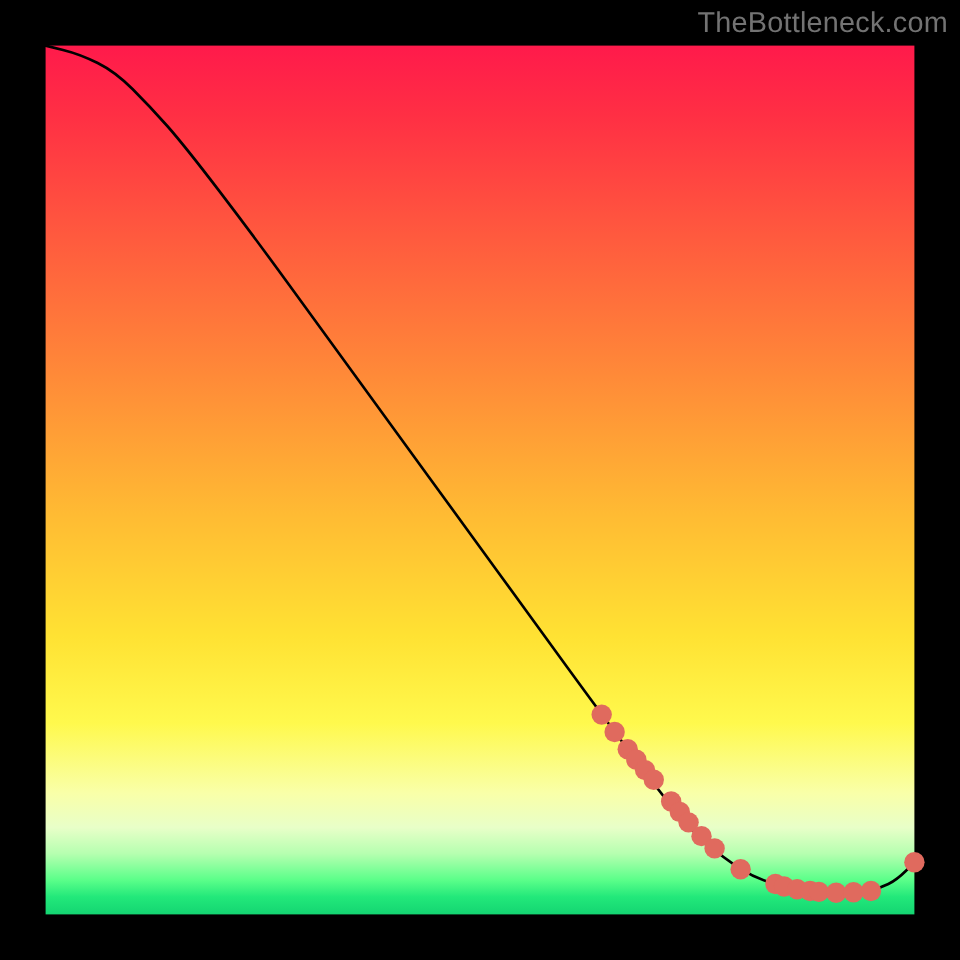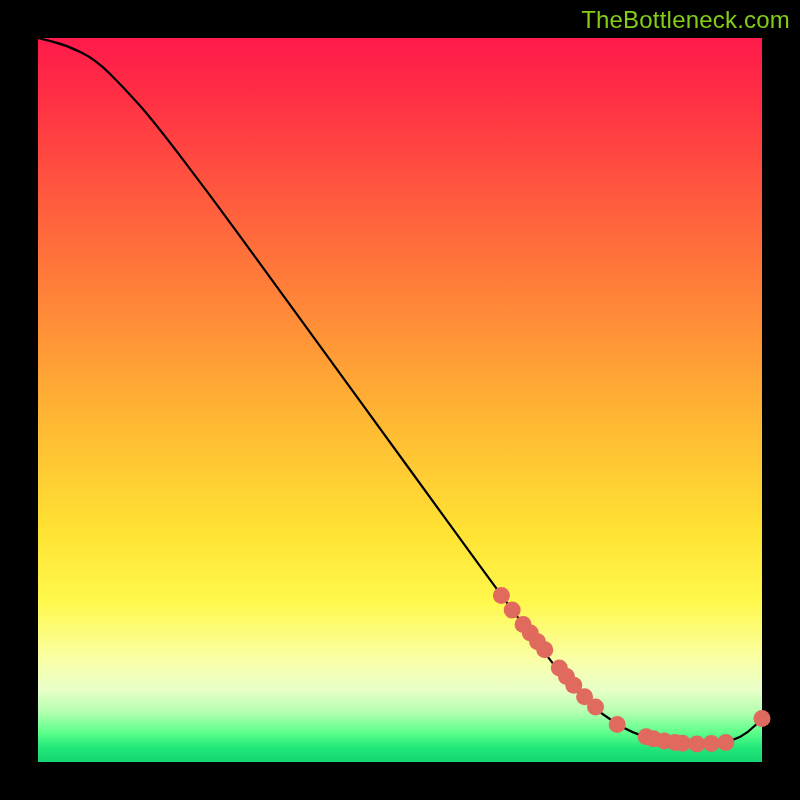--- a/index.html
+++ b/index.html
@@ -39,21 +39,21 @@
       #b6ffb0 93%,
       #5cff8a 96%,
       #22e87a 98%,
       #14d572 100%
     );
   }
   .watermark {
     position: absolute;
     top: 6px;
     right: 10px;
-    color: #84cc16;
+    color: #737373;
     font-size: 24px;
     font-weight: 500;
     letter-spacing: 0.2px;
     user-select: none;
   }
   svg.curve {
     position: absolute;
     left: 0;
     top: 0;
     width: 724px;

